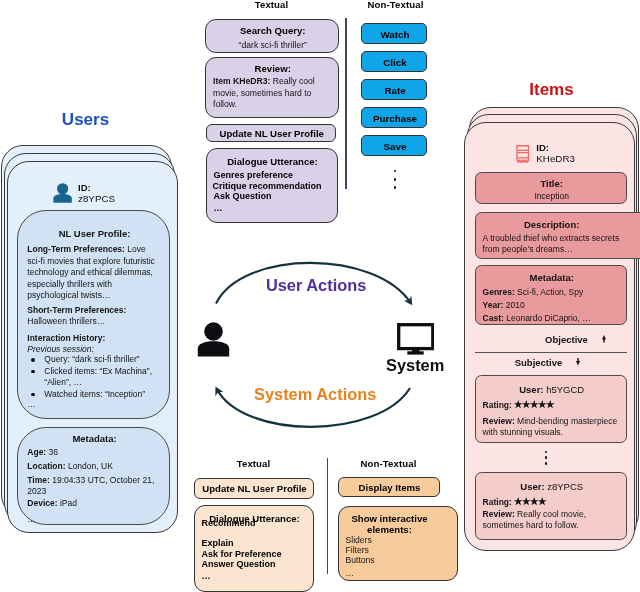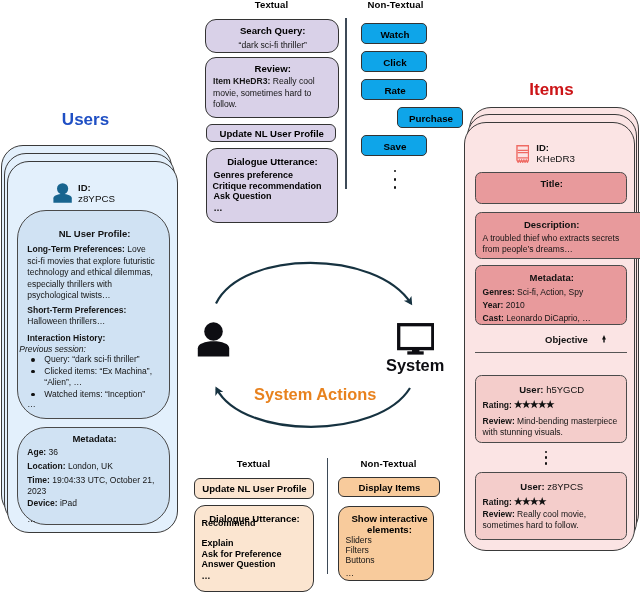--- a/index.html
+++ b/index.html
@@ -82,21 +82,21 @@
       <div class="ptxt abs" style="left:9px;top:33px;width:150px;white-space:nowrap;">
         <div><b>Long-Term Preferences:</b><span> Love</span></div>
         <div>sci-fi movies that explore futuristic</div>
         <div>technology and ethical dilemmas,</div>
         <div>especially thrillers with</div>
         <div>psychological twists…</div>
       </div>
       <div class="ptxt abs" style="left:9px;top:94px;width:142px;font-weight:bold;">Short-Term Preferences:</div>
       <div class="ptxt abs" style="left:9px;top:105px;width:142px;">Halloween thrillers…</div>
       <div class="ptxt abs" style="left:9px;top:122px;width:142px;font-weight:bold;">Interaction History:</div>
-      <div class="ptxt abs" style="left:1px;top:133px;width:142px;font-style:italic;">Previous session:</div>
+      <div class="ptxt abs" style="left:9px;top:133px;width:142px;font-style:italic;">Previous session:</div>
       <ul class="abs" style="left:9px;top:143px;width:150px;margin:0;padding:0 0 0 17px;list-style:none;white-space:nowrap;">
         <li class="ptxt bul">
             <div>Query: “dark sci-fi thriller”</div>
           </li>
         <li class="ptxt bul">
             <div>Clicked items: “Ex Machina”,</div>
             <div>“Alien”, …</div>
           </li>
         <li class="ptxt bul">
             <div>Watched items: “Inception”</div>
@@ -131,20 +131,21 @@
 
     <svg class="abs" style="left:50.5px;top:22px;" width="13.5" height="18.5" viewBox="0 0 28 40">
       <path d="M1.5 1.5 H26.5 V32.8 L24.0 37.2 L21.5 32.8 L19.0 37.2 L16.5 32.8 L14.0 37.2 L11.5 32.8 L9.0 37.2 L6.5 32.8 L4.0 37.2 L1.5 32.8 Z" fill="none" stroke="#ef6a63" stroke-width="3"></path>
       <path d="M2.8 11.6 H25.2 M2.8 16.4 H25.2 M2.8 27.8 H25.2" stroke="#ef6a63" stroke-width="2.6"></path>
     </svg>
     <div class="abs" style="left:71px;top:19px;font-size:9.5px;font-weight:bold;line-height:11px;color:#111;">ID:</div>
     <div class="abs" style="left:71px;top:30.5px;font-size:9.8px;line-height:11px;color:#111;">KHeDR3</div>
 
     <div class="panel ipanel" style="left:9.3px;top:49px;width:152.2px;height:32px;">
       <div class="ptitle abs" style="left:0;top:5px;width:152.2px;">Title:</div>
+      <div class="ptxt abs" style="left:0;top:18px;width:152.2px;text-align:center;">Inception</div>
     </div>
 
     <div class="panel ipanel" style="left:9.3px;top:89px;width:180px;height:47px;">
       <div class="ptitle abs" style="left:0;top:6px;width:152.2px;">Description:</div>
       <div class="ptxt abs" style="left:7px;top:20px;width:142px;">A troubled thief who extracts secrets from people’s dreams…</div>
     </div>
 
     <div class="panel ipanel" style="left:9.3px;top:142px;width:152.2px;height:60px;">
       <div class="ptitle abs" style="left:0;top:6px;width:152.2px;">Metadata:</div>
       <div class="ptxt abs" style="left:7px;top:21px;">
@@ -158,20 +159,26 @@
       </div>
     </div>
 
     <div class="abs" style="left:0;top:211px;width:164px;text-align:center;font-size:9.5px;font-weight:bold;color:#111;padding-left:28px;">
       <span>Objective</span>
       <svg width="4" height="7.6" viewBox="0 0 4 7.6" style="vertical-align:-0.5px;margin-left:11px;">
         <path d="M2 0 L4 4.6 L0 4.6 Z M1.3 4.6 H2.7 V7.6 H1.3 Z" fill="#111"></path>
       </svg>
     </div>
     <div class="hline" style="left:9.3px;top:229.5px;width:152.2px;"></div>
+    <div class="abs" style="left:0;top:234px;width:164px;text-align:center;font-size:9.5px;font-weight:bold;color:#111;">
+      <span>Subjective</span>
+      <svg width="4" height="7.6" viewBox="0 0 4 7.6" style="vertical-align:-0.5px;margin-left:11px;">
+        <path d="M1.3 0 H2.7 V3.0 H4 L2 7.6 L0 3.0 H1.3 Z" fill="#111"></path>
+      </svg>
+    </div>
 
     <div class="panel ipanel" style="left:9.3px;top:252px;width:152.2px;height:68px;background:#f4cdcb;">
       <div class="abs" style="left:0;top:8px;width:152.2px;text-align:center;font-size:9.5px;line-height:11px;color:#111;">
         <b>User:</b><span> h5YGCD</span>
       </div>
       <div class="ptxt abs" style="left:7px;top:24px;">
         <b>Rating:</b> <span class="stars"><svg class="starsvg" width="8.4" height="8.2" viewBox="0 0 9.2 9.0">
               <path d="M4.6 0 L5.78 3.45 L9.4 3.45 L6.5 5.62 L7.6 9.0 L4.6 6.9 L1.6 9.0 L2.7 5.62 L-0.2 3.45 L3.42 3.45 Z" fill="#111"></path>
             </svg><svg class="starsvg" width="8.4" height="8.2" viewBox="0 0 9.2 9.0">
               <path d="M4.6 0 L5.78 3.45 L9.4 3.45 L6.5 5.62 L7.6 9.0 L4.6 6.9 L1.6 9.0 L2.7 5.62 L-0.2 3.45 L3.42 3.45 Z" fill="#111"></path>
@@ -246,21 +253,21 @@
 
   <div class="abox pbtn" style="left:361px;top:23px;width:66px;height:21px;">
     <div class="lbl abs" style="left:0;top:0;width:66px;">Watch</div>
     </div>
   <div class="abox pbtn" style="left:361px;top:51px;width:66px;height:21px;">
     <div class="lbl abs" style="left:0;top:0;width:66px;">Click</div>
     </div>
   <div class="abox pbtn" style="left:361px;top:79px;width:66px;height:21px;">
     <div class="lbl abs" style="left:0;top:0;width:66px;">Rate</div>
     </div>
-  <div class="abox pbtn" style="left:361px;top:107px;width:66px;height:21px;margin-left:36px;">
+  <div class="abox pbtn" style="left:361px;top:107px;width:66px;height:21px;">
     <div class="lbl abs" style="left:0;top:0;width:66px;">Purchase</div>
     </div>
   <div class="abox pbtn" style="left:361px;top:135px;width:66px;height:21px;">
     <div class="lbl abs" style="left:0;top:0;width:66px;">Save</div>
     </div>
   <div class="dots" style="left:362px;top:169.5px;width:66px;">
       <i></i>
       <i></i>
       <i></i>
     </div>
@@ -280,38 +287,39 @@
     <div class="bbold abs" style="left:7px;top:53px;">Answer Question</div>
     <div class="bbold abs" style="left:7px;top:65px;letter-spacing:1.2px;">…</div>
   </div>
 
   <div class="vline" style="left:326.7px;top:457.7px;height:116px;"></div>
 
   <div class="abox obtn" style="left:337.5px;top:477px;width:102px;height:20px;border-radius:6px;">
     <div class="btl abs" style="left:0;top:4px;width:102px;">Display Items</div>
   </div>
 
-  <div class="abox obtn rbig" style="left:337.5px;top:505.5px;width:96px;height:75px;">
+  <div class="abox obtn rbig" style="left:337.5px;top:505.5px;width:120px;height:75px;">
     <div class="btl abs" style="left:6px;top:6.5px;width:90px;">Show interactive elements:</div>
     <div class="btxt abs" style="left:7px;top:28px;">Sliders</div>
     <div class="btxt abs" style="left:7px;top:38px;">Filters</div>
     <div class="btxt abs" style="left:7px;top:48px;">Buttons</div>
     <div class="btxt abs" style="left:7px;top:61px;letter-spacing:1.2px;">…</div>
   </div>
 
   <svg class="arcwrap" viewBox="0 0 640 592">
     <defs>
       <marker id="ah" markerWidth="4.4" markerHeight="4.4" refX="3.1" refY="2.2" orient="auto" markerUnits="strokeWidth">
         <path d="M0.3 0.15 L4.1 2.2 L0.3 4.25 L1.25 2.2 Z" fill="#163240"></path>
       </marker>
     </defs>
     <path d="M216 303.5 C243 249.4 376 249.4 411 303.5" fill="none" stroke="#163240" stroke-width="2.2" marker-end="url(#ah)"></path>
     <path d="M410 388 C378 439.7 243 439.7 216.5 388.5" fill="none" stroke="#163240" stroke-width="2.2" marker-end="url(#ah)"></path>
   </svg>
 
+  <div class="actlab" style="left:265.9px;top:277px;color:#4f2f9f;">User Actions</div>
   <div class="actlab" style="left:254px;top:386px;color:#e8821e;">System Actions</div>
 
   <svg class="abs" style="left:197px;top:322px;" width="33" height="35" viewBox="0 0 33 35">
     <circle cx="16.5" cy="9.5" r="9.3" fill="#0d0d12"></circle>
     <path d="M0.8 34.5 L0.8 26.2 C0.8 22.0 8.0 19.3 16.5 19.3 C25 19.3 32.2 22.0 32.2 26.2 L32.2 34.5 Z" fill="#0d0d12"></path>
   </svg>
 
   <svg class="abs" style="left:396.5px;top:323px;" width="37.5" height="32" viewBox="0 0 37.5 32">
     <rect x="1.7" y="1.7" width="34.1" height="23.9" fill="none" stroke="#0d0d12" stroke-width="3.3"></rect>
     <rect x="15.0" y="25.3" width="7.4" height="4.0" fill="#0d0d12"></rect>

